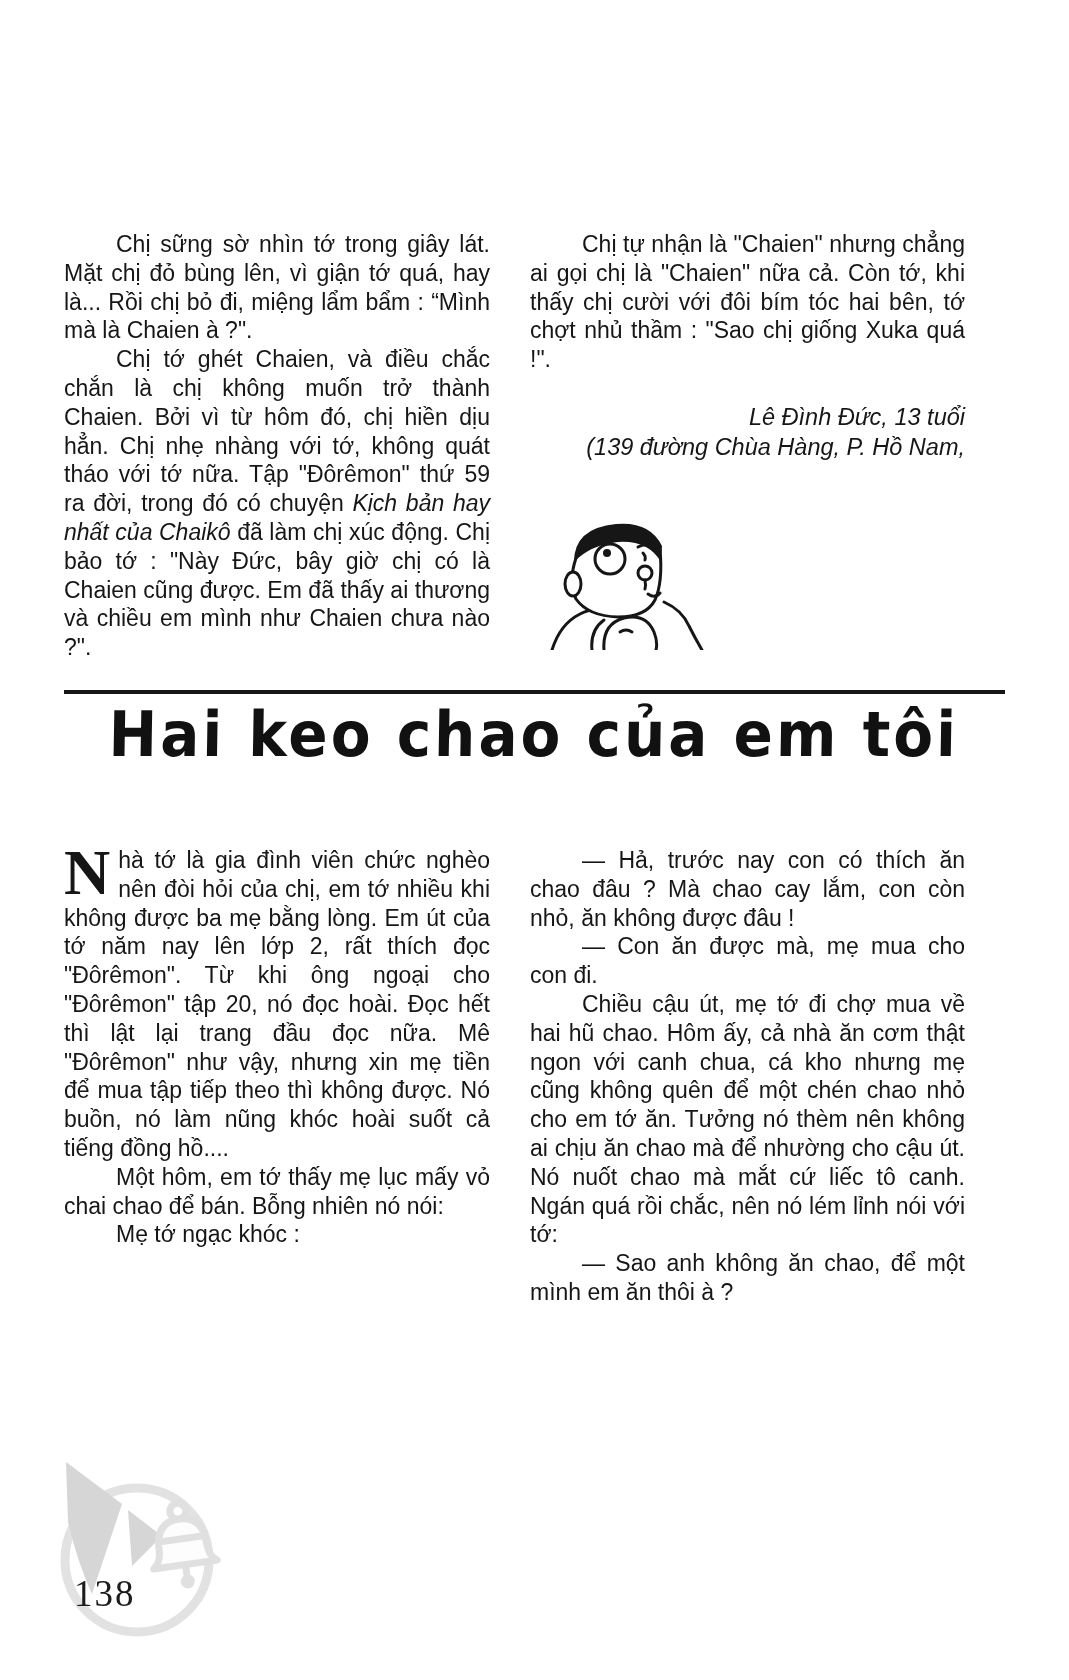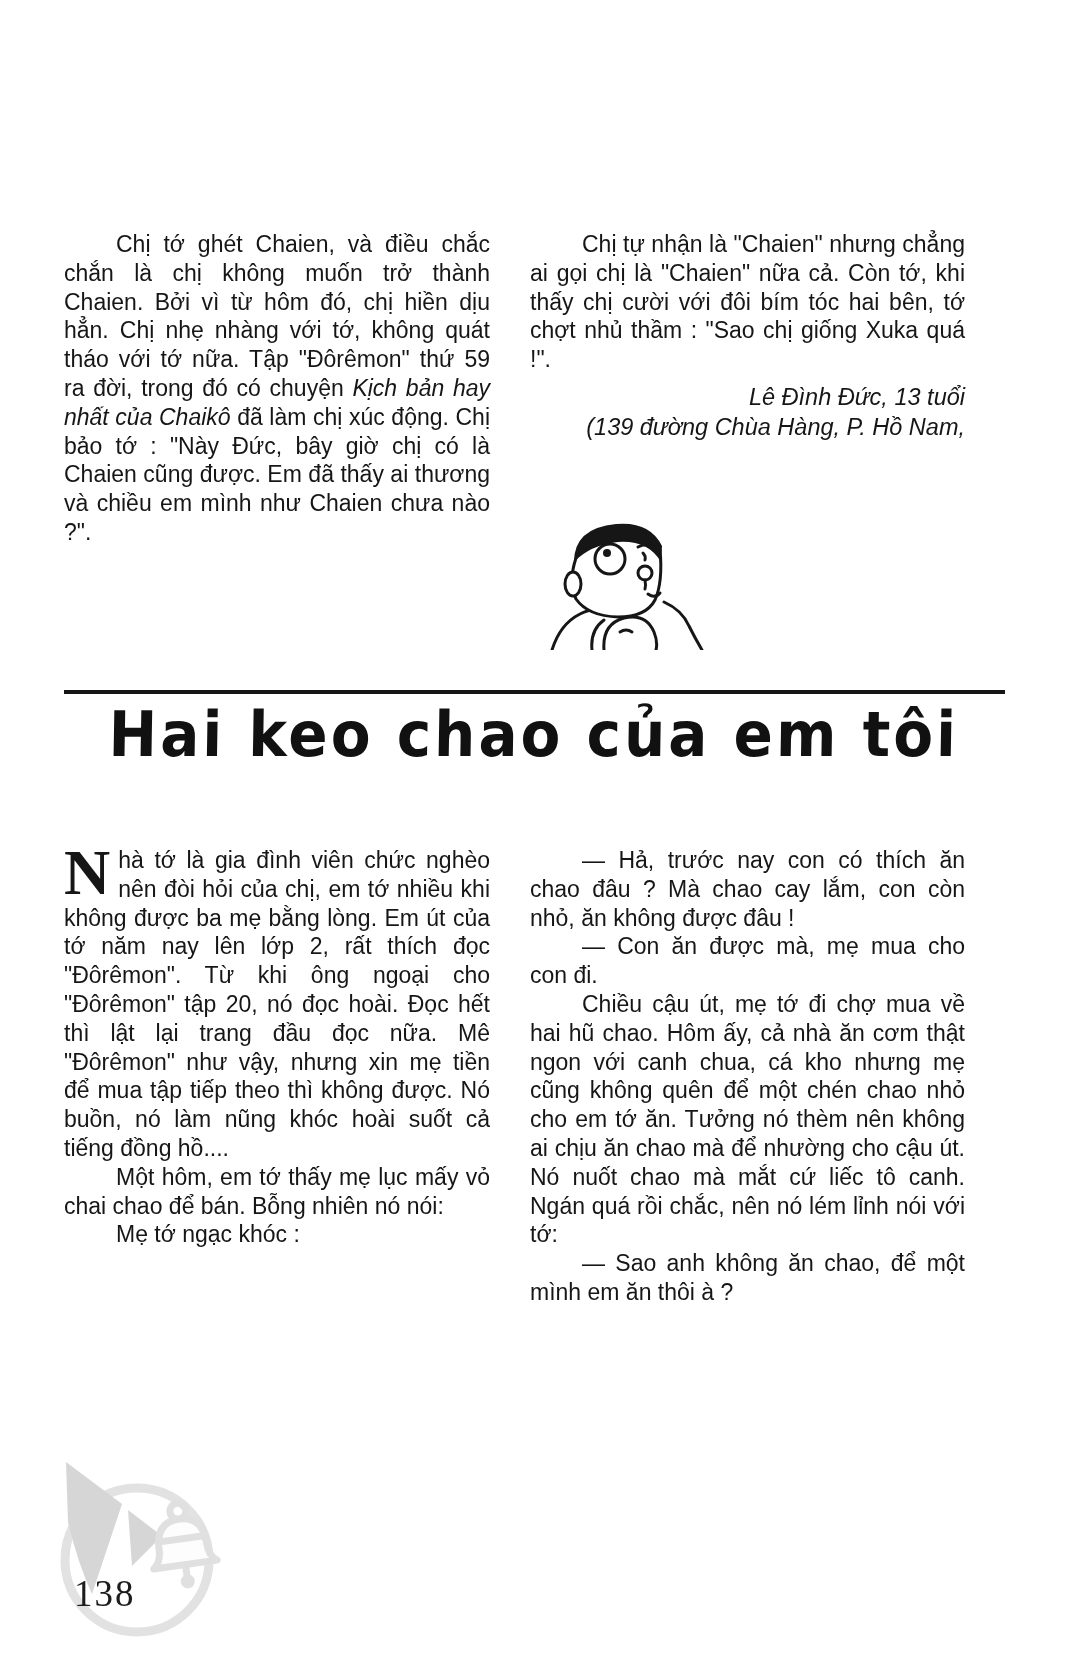--- a/index.html
+++ b/index.html
@@ -20,21 +20,21 @@
   .col-r{width:435px;}
   .col p{
     margin:0;
     font-size:23px;
     line-height:28.8px;
     text-align:justify;
     text-justify:inter-word;
   }
   .indent{text-indent:52px;}
   .attribution{
-    margin-top:8px;
+    margin-top:28px;
     font-style:italic;
     font-size:23.5px;
     line-height:30px;
     text-align:right;
   }
   
   .divider{
     position:absolute;left:64px;top:690px;
     width:941px;height:4px;background:#161616;
   }
@@ -72,20 +72,21 @@
     letter-spacing:2px;
   }
 </style>
 </head>
 <body>
 
 <div class="page">
 
   <section class="cols cols-top">
     <div class="col col-l">
+      <p class="indent">Chị sững sờ nhìn tớ trong giây lát. Mặt chị đỏ bùng lên, vì giận tớ quá, hay là... Rồi chị bỏ đi, miệng lẩm bẩm : “Mình mà là Chaien à ?".</p>
       <p class="indent"><span>Chị tớ ghét Chaien, và điều chắc chắn là chị không muốn trở thành Chaien. Bởi vì từ hôm đó, chị hiền dịu hẳn. Chị nhẹ nhàng với tớ, không quát tháo với tớ nữa. Tập "Đôrêmon" thứ 59 ra đời, trong đó có chuyện </span><i>Kịch bản hay nhất của Chaikô</i><span> đã làm chị xúc động. Chị bảo tớ : "Này Đức, bây giờ chị có là Chaien cũng được. Em đã thấy ai thương và chiều em mình như Chaien chưa nào ?".</span></p>
     </div>
 
     <div class="col col-r">
       <p class="indent">Chị tự nhận là "Chaien" nhưng chẳng ai gọi chị là "Chaien" nữa cả. Còn tớ, khi thấy chị cười với đôi bím tóc hai bên, tớ chợt nhủ thầm : "Sao chị giống Xuka quá !".</p>
       <div class="attribution">
         <div>Lê Đình Đức, 13 tuổi</div>
         <div>(139 đường Chùa Hàng, P. Hồ Nam,</div>
       </div>
     </div>

